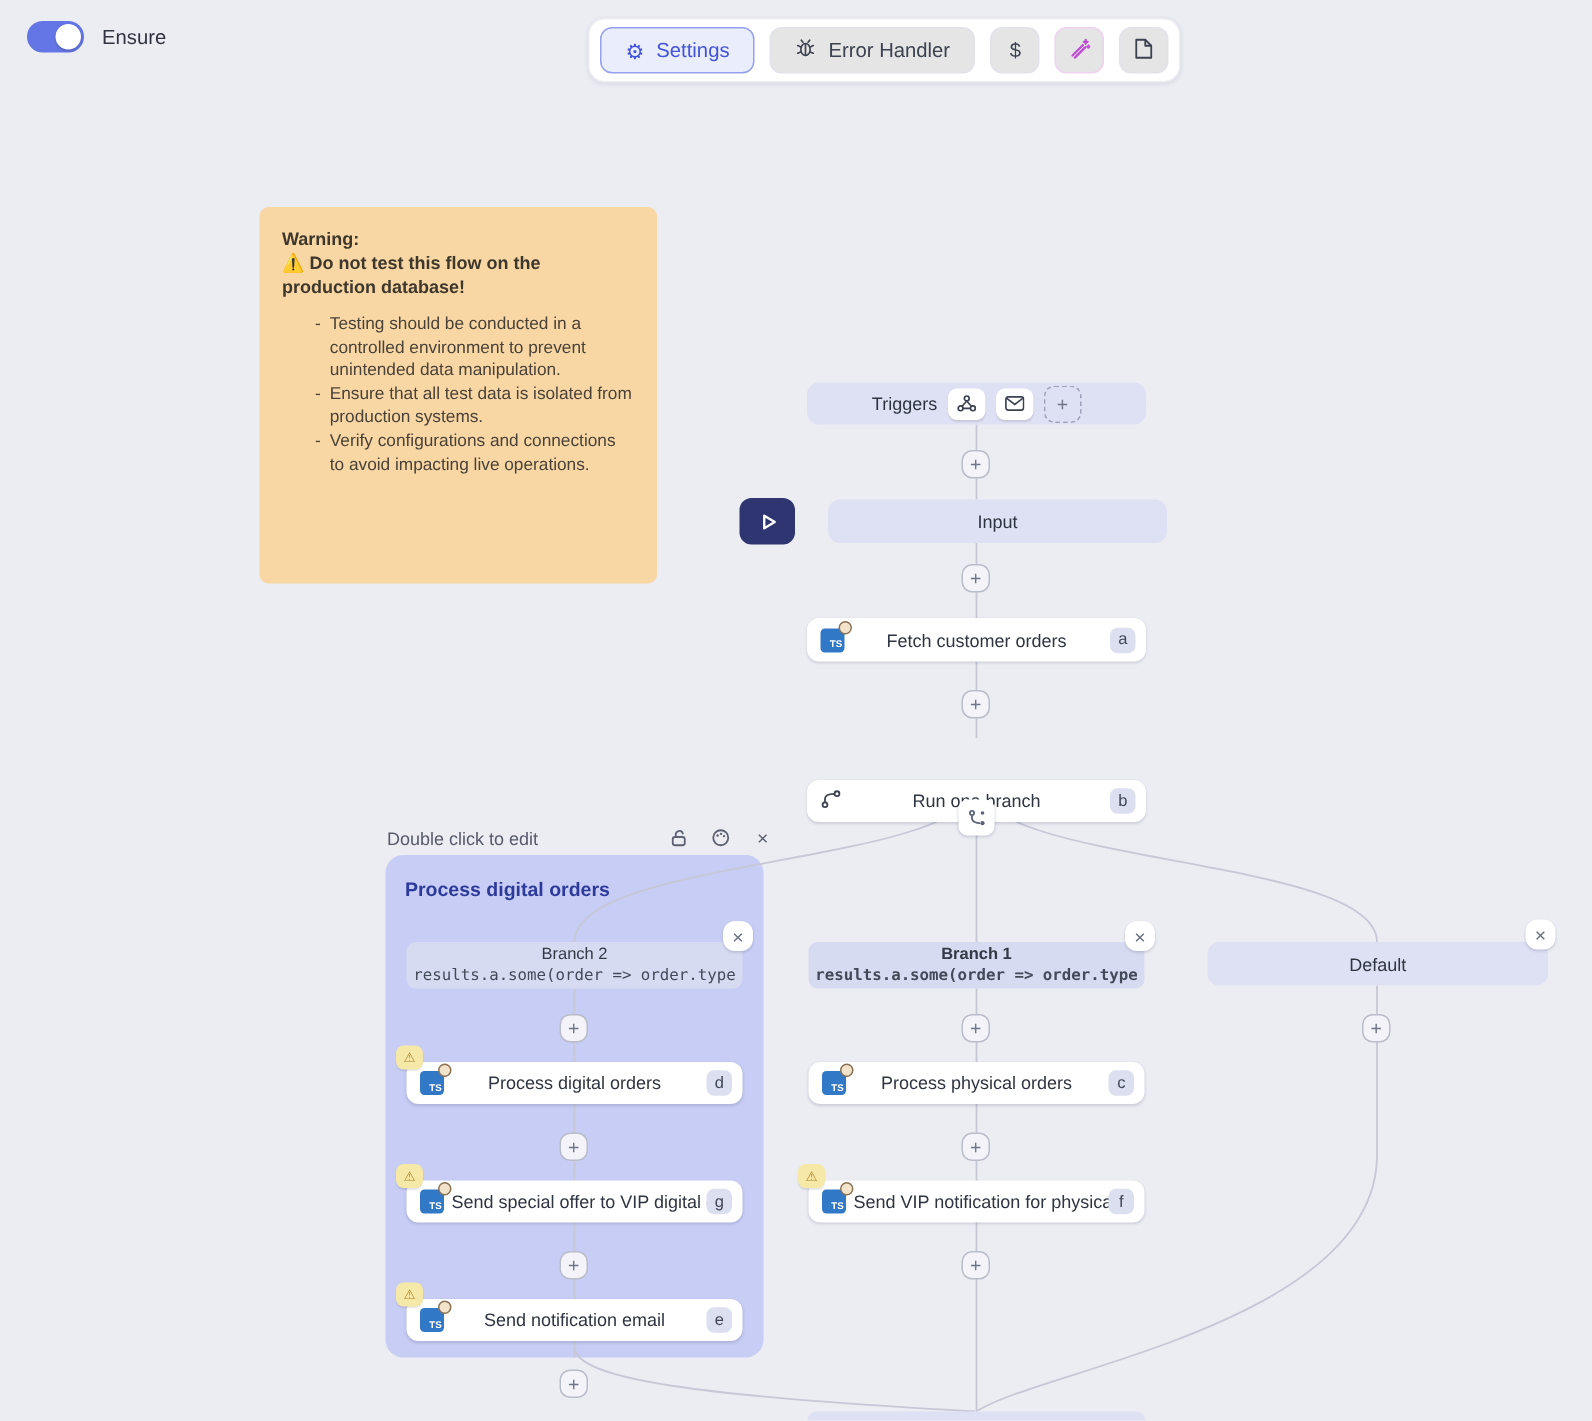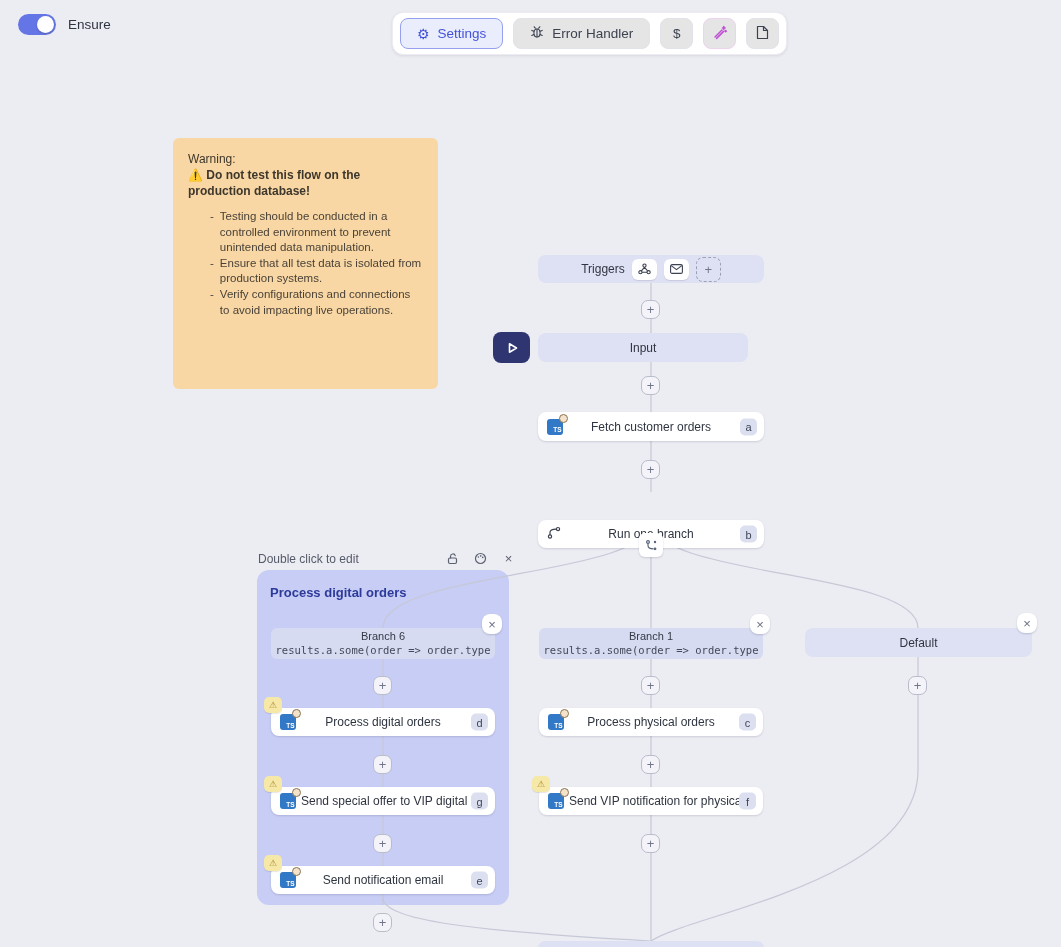--- a/index.html
+++ b/index.html
@@ -26,21 +26,21 @@
   .tb-btn.settings{background:#e9edfc;border:1px solid #95a0ee;color:#4353d9;}
   .tb-btn.square{width:33px;padding:0;}
   .tb-btn.wand{border:1px solid #eed2f0;}
   .gear-glyph{font-size:14px;line-height:1;}
   
   .note{
     position:absolute;left:173px;top:138px;width:265px;height:251px;box-sizing:border-box;
     background:#f8d7a5;border-radius:6px;padding:14px 15px;z-index:5;
     color:#4a4238;font-size:11.5px;line-height:1.32;
   }
-  .note .t{font-weight:normal;color:#3e372c;font-size:12px;}
+  .note .t{font-weight:bold;color:#3e372c;font-size:12px;}
   .note .sub{font-weight:bold;color:#3e372c;font-size:12px;margin-bottom:10px;}
   .note .bullet{display:flex;gap:6px;padding-left:22px;margin-bottom:1px;}
   .note .bullet .dash{flex:0 0 auto;}
   
   .wires{position:absolute;left:0;top:0;z-index:2;pointer-events:none;}
   
   .group-box{position:absolute;left:257px;top:570px;width:252px;height:335px;background:#c7cdf4;border-radius:12px;z-index:1;cursor:pointer;}
   .group-title{position:absolute;left:270px;top:585px;font-size:13px;font-weight:bold;color:#2d3a9a;z-index:3;}
   .group-hint{position:absolute;left:258px;top:552px;font-size:12px;color:#565b69;z-index:3;}
   .group-tools{position:absolute;left:445px;top:551px;display:flex;gap:13px;align-items:center;z-index:3;}
@@ -198,21 +198,21 @@
   <span class="chip dashed">+</span>
 </div>
 
 <div class="plus" style="left:641px;top:300px;">+</div>
 
 <div class="play-btn">
   <svg width="14" height="14" viewBox="0 0 14 14" fill="none" stroke="#fff" stroke-width="1.6" stroke-linejoin="round">
     <path d="M4.5 2.8 L11.5 7 L4.5 11.2 Z"></path>
   </svg>
 </div>
-<div class="node lav" style="left:538px;top:333px;width:210px;height:29px;">
+<div class="node lav" style="left:552px;top:333px;width:226px;height:29px;">
   <span>Input</span>
 </div>
 
 <div class="plus" style="left:641px;top:376px;">+</div>
 
 <div class="node white" style="left:538px;top:412px;width:226px;height:29px;">
   <span class="lefticon ts-icon">
     <span class="ts-txt">TS</span>
       <span class="deco"></span>
   </span>
@@ -238,26 +238,26 @@
   <svg width="13" height="13" viewBox="0 0 13 13" fill="none" stroke="#5a6478" stroke-width="1.2">
     <circle cx="3" cy="3" r="1.4"></circle>
       <circle cx="10" cy="9.8" r="1.4" fill="#5a6478" stroke="none"></circle>
     <circle cx="10" cy="3" r="1.2" fill="#5a6478" stroke="none"></circle>
     <path d="M3 4.6 V6.5 C3 8.8 6 9.8 8.4 9.8"></path>
   </svg>
 </div>
 
 <div class="closer" style="left:482px;top:614px;">×</div>
 <div class="node cond" style="left:271px;top:628px;width:224px;height:31px;">
-  <span class="cl">Branch 6</span>
+  <span class="cl">Branch 2</span>
   <span class="code">results.a.some(order =&gt; order.type</span>
 </div>
 
 <div class="closer" style="left:750px;top:614px;">×</div>
-<div class="node cond" style="left:539px;top:628px;width:224px;height:31px;">
+<div class="node cond" style="left:539px;top:628px;width:224px;height:31px;font-weight:bold;">
   <span class="cl">Branch 1</span>
   <span class="code">results.a.some(order =&gt; order.type</span>
 </div>
 
 <div class="closer" style="left:1017px;top:613px;">×</div>
 <div class="node lav" style="left:805px;top:628px;width:227px;height:29px;">
   <span>Default</span>
 </div>
 
 <div class="plus" style="left:373px;top:676px;">+</div>

